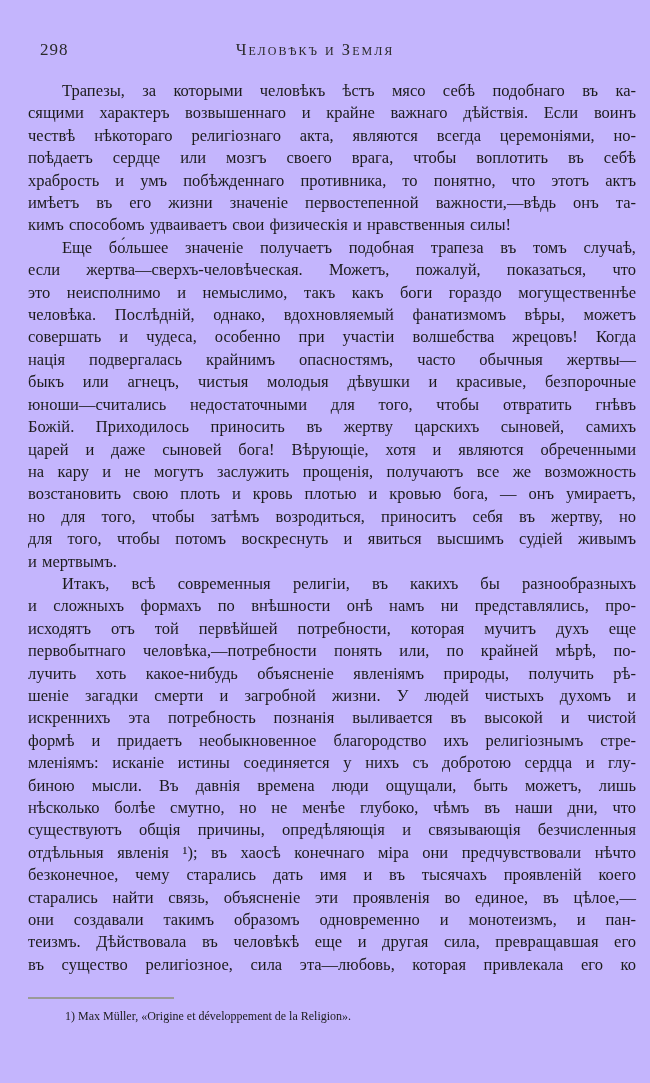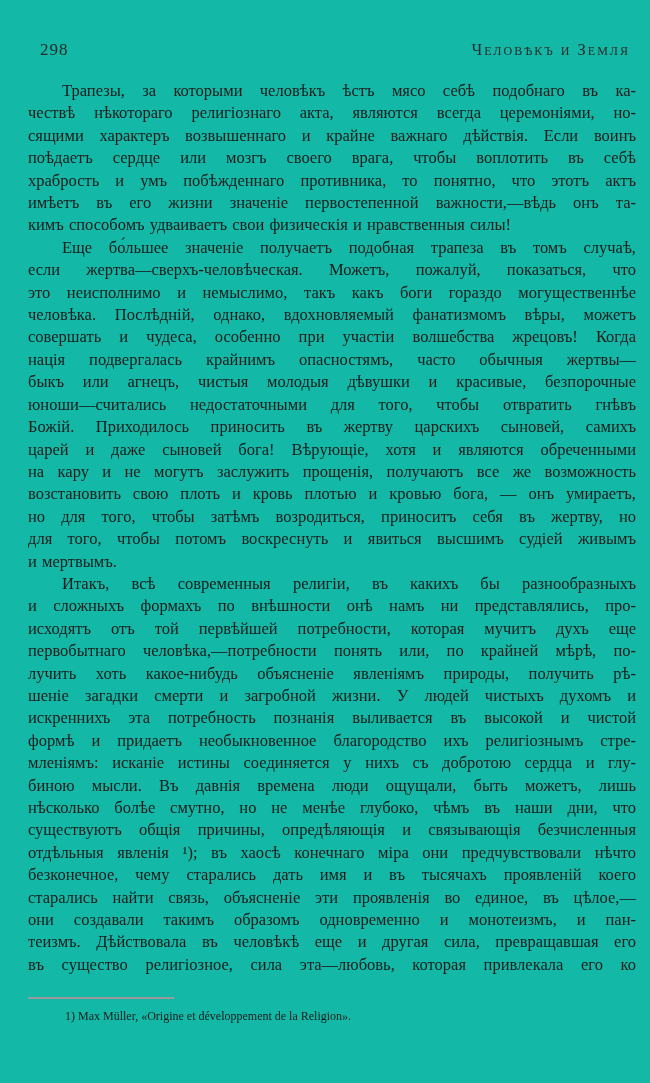--- a/index.html
+++ b/index.html
@@ -4,32 +4,32 @@
 <style>
   html, body { margin: 0; padding: 0; }
   body {
     width: 650px; height: 1083px;
     background: #eceph;
     font-family: "Liberation Serif", "DejaVu Serif", serif;
   }
   .page {
     position: relative;
     width: 650px; height: 1083px;
-    background: #14b8a6;
+    background: #c4b5fd;
     color: #1e1e1e;
     overflow: hidden;
   }
   
   .folio {
     position: absolute; left: 40px; top: 40px;
     font-size: 17px; letter-spacing: 1px; color: #2a2a2a;
   }
   .running-title {
     position: absolute; left: 0; right: 20px; top: 40px;
-    text-align: right;
+    text-align: center;
     font-variant: small-caps;
     font-size: 16.5px; letter-spacing: 2px; color: #2a2a2a;
   }
   
   .text-block {
     position: absolute;
     left: 28px; top: 80px;
     width: 608px;
   }
   .line {
@@ -64,22 +64,22 @@
 
 <div class="page">
 
   <div class="folio">298</div>
 
   <div class="running-title">Человѣкъ и Земля</div>
 
   <div class="text-block">
       <div>
         <div class="line first">Трапезы, за которыми человѣкъ ѣстъ мясо себѣ подобнаго въ ка-</div>
+        <div class="line">сящими характеръ возвышеннаго и крайне важнаго дѣйствія. Если воинъ</div>
         <div class="line">чествѣ нѣкотораго религіознаго акта, являются всегда церемоніями, но-</div>
-        <div class="line">сящими характеръ возвышеннаго и крайне важнаго дѣйствія. Если воинъ</div>
         <div class="line">поѣдаетъ сердце или мозгъ своего врага, чтобы воплотить въ себѣ</div>
         <div class="line">храбрость и умъ побѣжденнаго противника, то понятно, что этотъ актъ</div>
         <div class="line">имѣетъ въ его жизни значеніе первостепенной важности,—вѣдь онъ та-</div>
         <div class="line end">кимъ способомъ удваиваетъ свои физическія и нравственныя силы!</div>
       </div>
       <div>
         <div class="line first">Еще бо́льшее значеніе получаетъ подобная трапеза въ томъ случаѣ,</div>
         <div class="line">если жертва—сверхъ-человѣческая. Можетъ, пожалуй, показаться, что</div>
         <div class="line">это неисполнимо и немыслимо, такъ какъ боги гораздо могущественнѣе</div>
         <div class="line">человѣка. Послѣдній, однако, вдохновляемый фанатизмомъ вѣры, можетъ</div>

